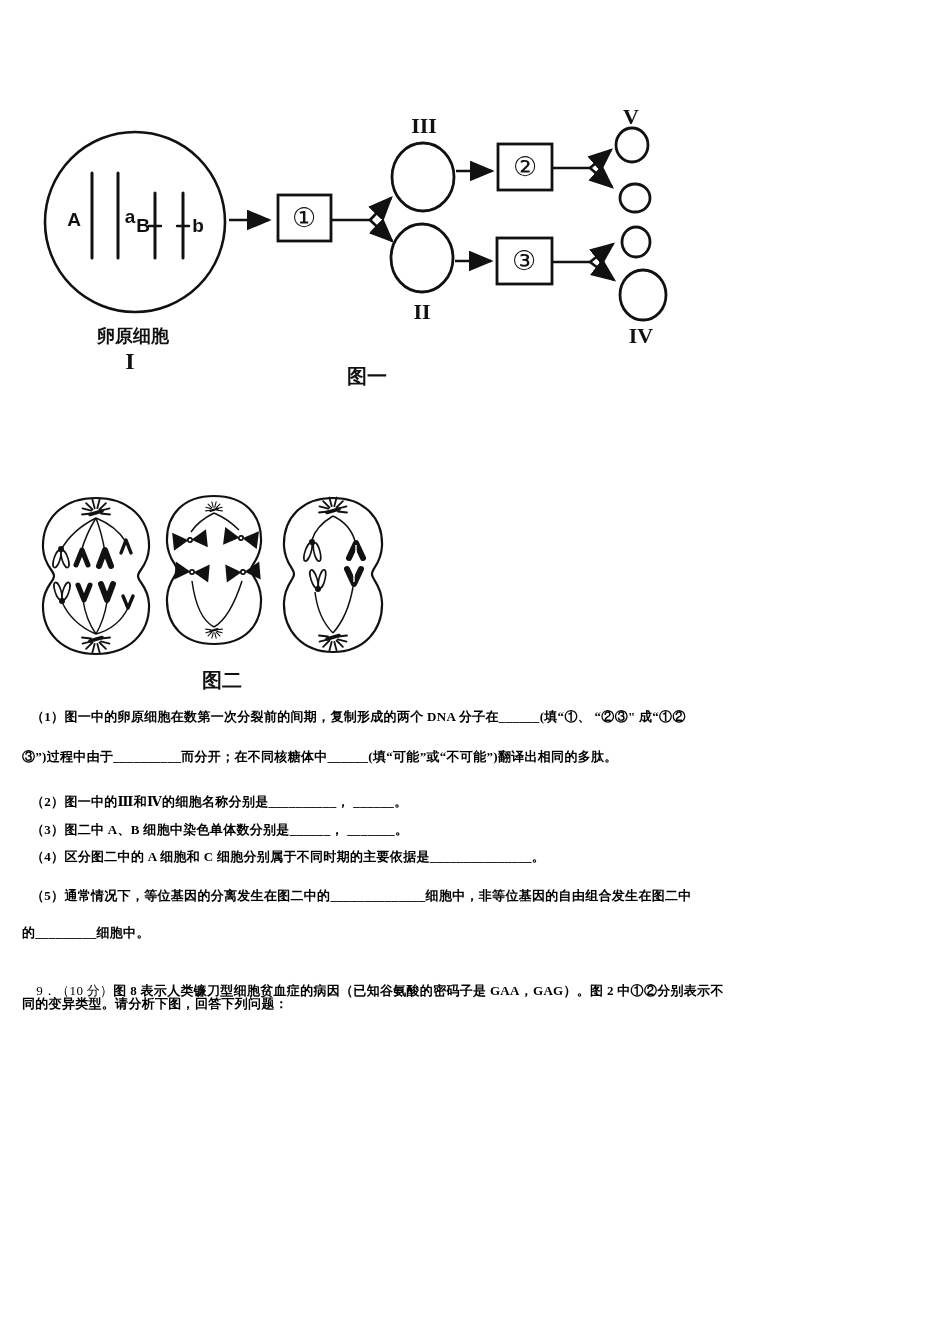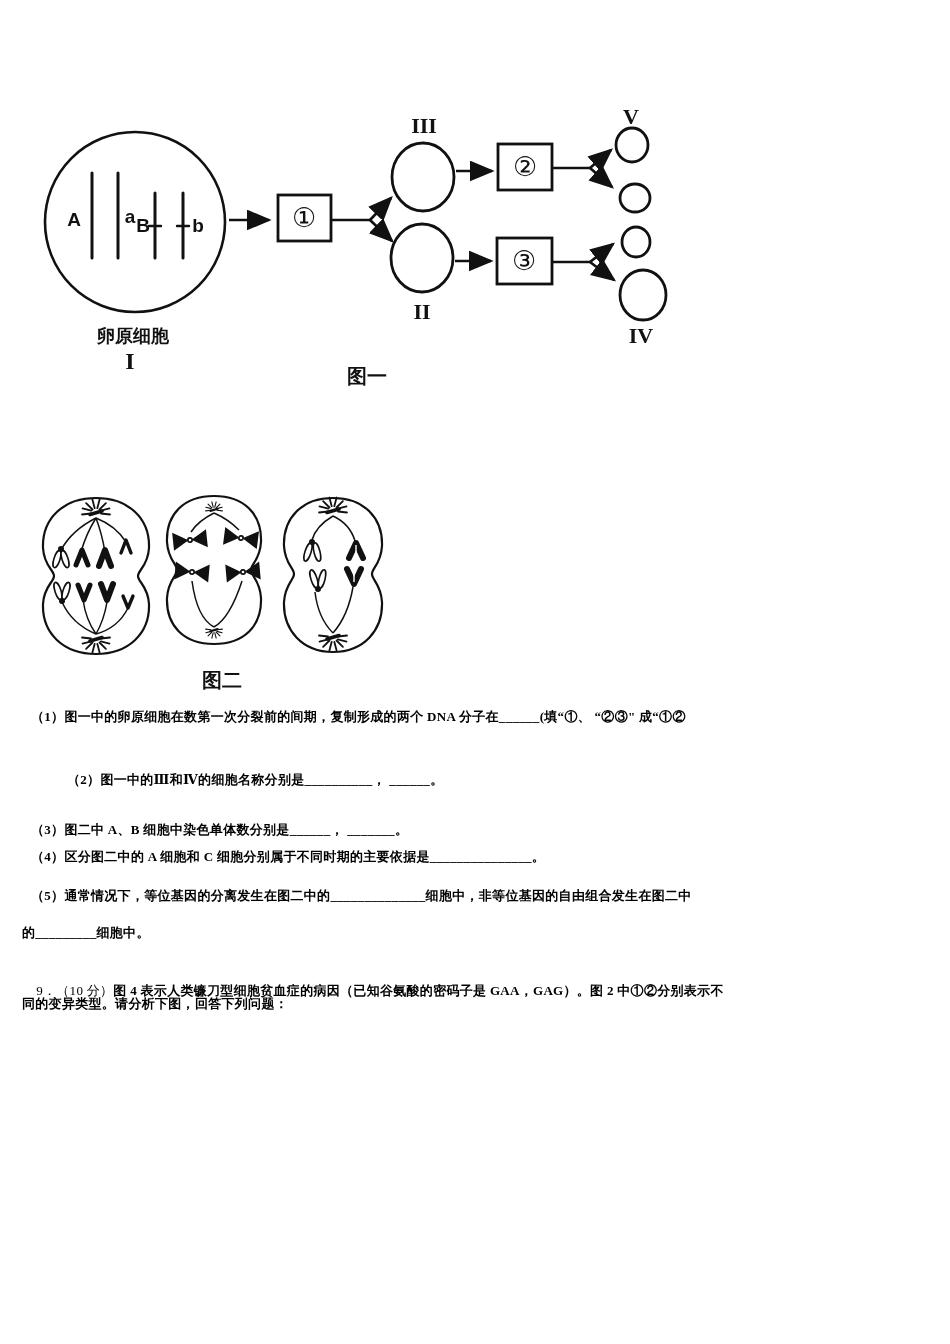--- a/index.html
+++ b/index.html
@@ -228,23 +228,24 @@
           <line x1="356" y1="65" x2="356" y2="74"></line>
           <line x1="354" y1="102" x2="354" y2="93"></line>
         </g>
       </g>
     </g>
 
     <text x="222" y="207" font-size="20" font-weight="600" text-anchor="middle">图二</text>
   </svg>
 
   <div class="qline" style="left:31px; top:705px;">（1）图一中的卵原细胞在数第一次分裂前的间期，复制形成的两个 DNA 分子在______(填“①、 “②③" 成“①②</div>
-  <div class="qline" style="left:31px; top:768px;margin-left:36px;">（2）图一中的Ⅲ和Ⅳ的细胞名称分别是__________， ______。</div>
+  <div class="qline" style="left:22px; top:745px;">③”)过程中由于__________而分开；在不同核糖体中______(填“可能”或“不可能”)翻译出相同的多肽。</div>
+  <div class="qline" style="left:31px; top:790px;">（2）图一中的Ⅲ和Ⅳ的细胞名称分别是__________， ______。</div>
   <div class="qline" style="left:31px; top:818px;">（3）图二中 A、B 细胞中染色单体数分别是______， _______。</div>
   <div class="qline" style="left:31px; top:845px;">（4）区分图二中的 A 细胞和 C 细胞分别属于不同时期的主要依据是_______________。</div>
   <div class="qline" style="left:31px; top:884px;">（5）通常情况下，等位基因的分离发生在图二中的______________细胞中，非等位基因的自由组合发生在图二中</div>
   <div class="qline" style="left:22px; top:921px;">的_________细胞中。</div>
   <div class="qline" style="left:22px; top:956px;">
-    <span class="normal">9．（10 分）</span><span>图 4 表示人类镰刀型细胞贫血症的病因（已知谷氨酸的密码子是 GAA，GAG）。图 2 中①②分别表示不</span>
+    <span class="normal">9．（10 分）</span><span>图 8 表示人类镰刀型细胞贫血症的病因（已知谷氨酸的密码子是 GAA，GAG）。图 2 中①②分别表示不</span>
   </div>
   <div class="qline" style="left:22px; top:992px;text-align:right;">同的变异类型。请分析下图，回答下列问题：</div>
 
 </div>
 
 </body></html>

